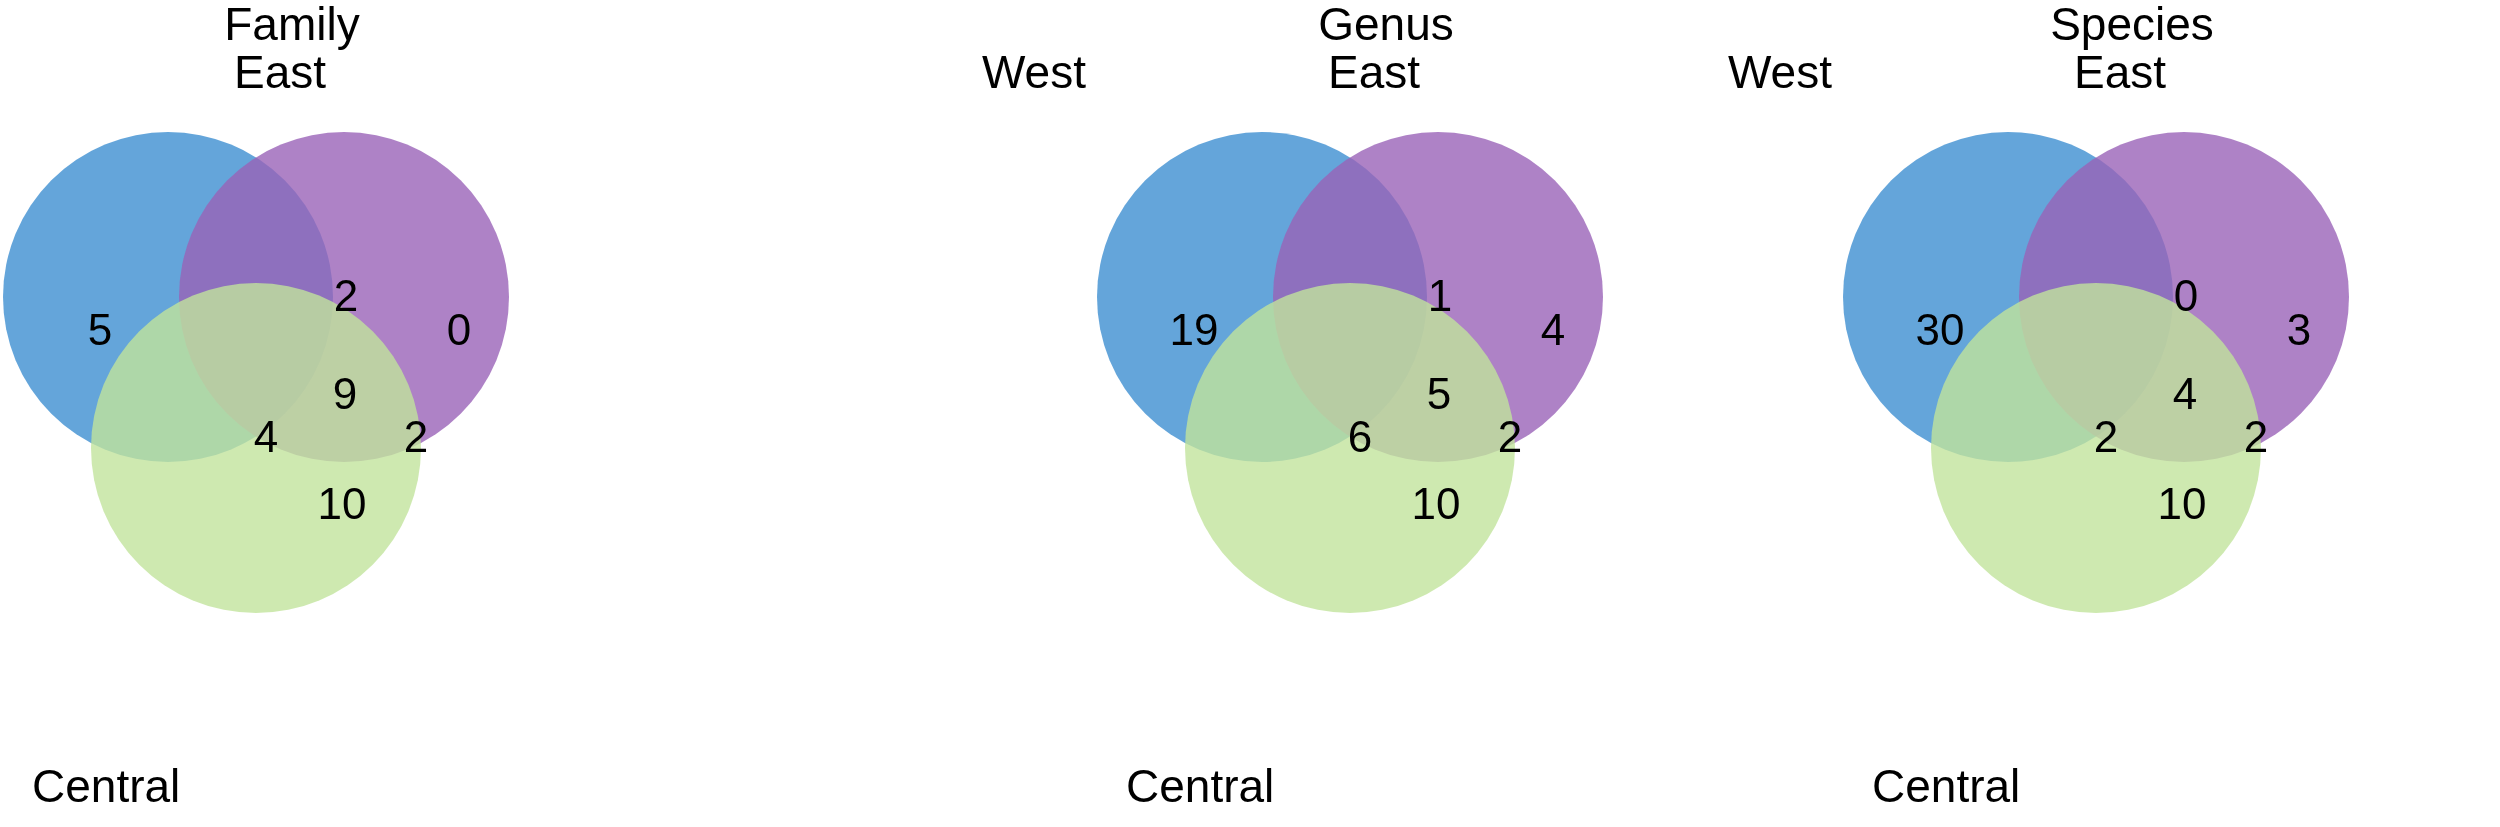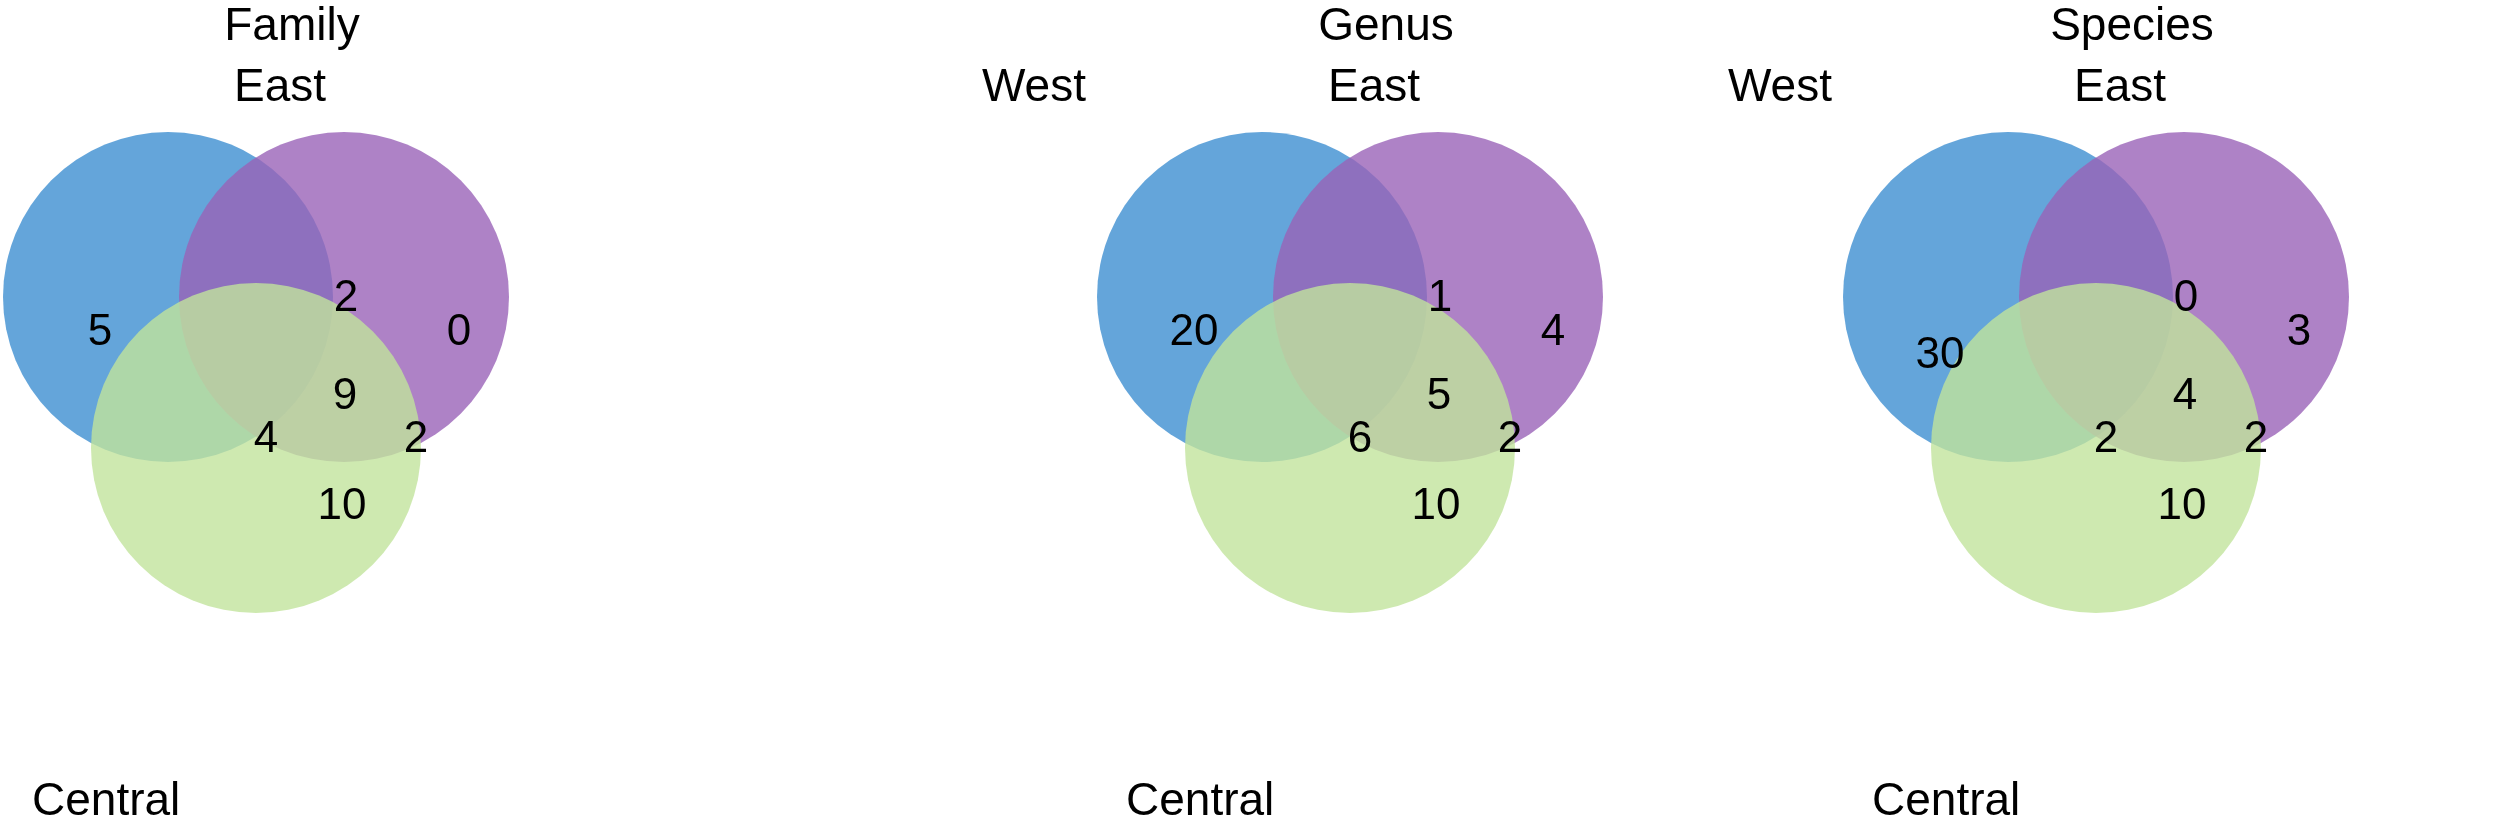--- a/index.html
+++ b/index.html
@@ -7,21 +7,21 @@
   #stage{position:relative;width:2500px;height:827px;background:#fff;}
 
   .venn-panel{position:absolute;top:0;width:820px;height:827px;}
   .venn-title{
     position:absolute;top:-2px;left:0;width:820px;text-align:center;
     font-size:46px;line-height:52px;letter-spacing:0px;color:#000;
     font-family:"Liberation Sans",sans-serif;white-space:nowrap;
   }
   .set-label{
     position:absolute;font-size:46px;line-height:52px;color:#000;
-    font-family:"Liberation Sans",sans-serif;white-space:nowrap;margin-top:13px;
+    font-family:"Liberation Sans",sans-serif;white-space:nowrap;
   }
   .lbl-west{left:6px;top:46px;}
   .lbl-east{left:352px;top:46px;}
   .lbl-central{left:150px;top:760px;}
 
   .circles{position:absolute;left:0;top:0;width:820px;height:827px;}
   .circles svg{display:block;overflow:visible;}
 
   .num{
     position:absolute;font-size:44px;line-height:46px;color:#000;
@@ -77,21 +77,21 @@
           <circle cx="462" cy="297" r="165" fill="#9a63b8" fill-opacity="0.80"></circle>
           <circle cx="374" cy="448" r="165" fill="#c2e49c" fill-opacity="0.80"></circle>
         </g>
       </svg>
     </div>
 
     <div class="set-label lbl-west">West</div>
     <div class="set-label lbl-east">East</div>
     <div class="set-label lbl-central">Central</div>
 
-    <div class="num" style="left:218px;top:330px;">20</div>
+    <div class="num" style="left:218px;top:330px;">19</div>
     <div class="num" style="left:464px;top:296px;">1</div>
     <div class="num" style="left:577px;top:330px;">4</div>
     <div class="num" style="left:463px;top:394px;">5</div>
     <div class="num" style="left:384px;top:437px;">6</div>
     <div class="num" style="left:534px;top:437px;">2</div>
     <div class="num" style="left:460px;top:504px;">10</div>
 
   </div>
 
   <div class="venn-panel" id="panel-species">
@@ -105,21 +105,21 @@
           <circle cx="462" cy="297" r="165" fill="#9a63b8" fill-opacity="0.80"></circle>
           <circle cx="374" cy="448" r="165" fill="#c2e49c" fill-opacity="0.80"></circle>
         </g>
       </svg>
     </div>
 
     <div class="set-label lbl-west">West</div>
     <div class="set-label lbl-east">East</div>
     <div class="set-label lbl-central">Central</div>
 
-    <div class="num" style="left:218px;top:330px;margin-top:23px;">30</div>
+    <div class="num" style="left:218px;top:330px;">30</div>
     <div class="num" style="left:464px;top:296px;">0</div>
     <div class="num" style="left:577px;top:330px;">3</div>
     <div class="num" style="left:463px;top:394px;">4</div>
     <div class="num" style="left:384px;top:437px;">2</div>
     <div class="num" style="left:534px;top:437px;">2</div>
     <div class="num" style="left:460px;top:504px;">10</div>
 
   </div>
 
 </div>

